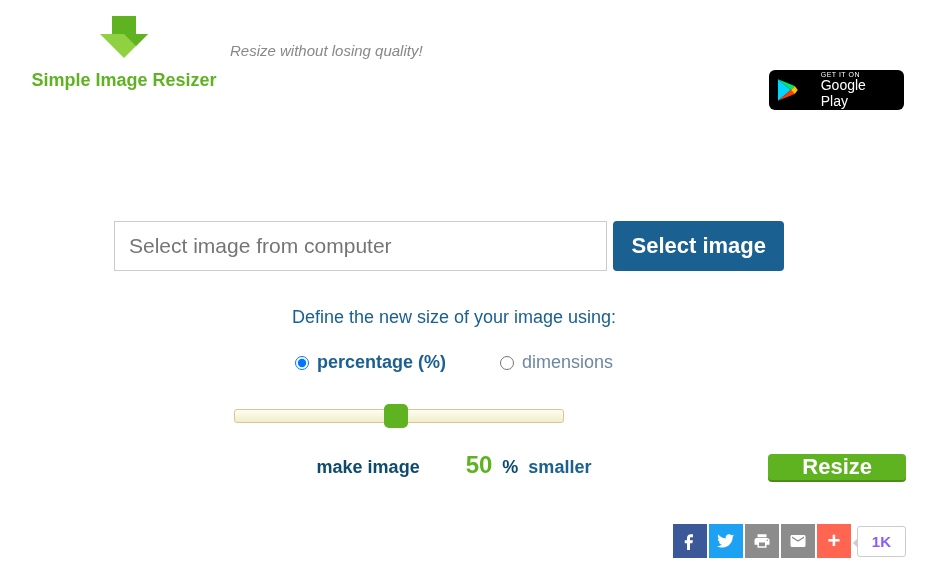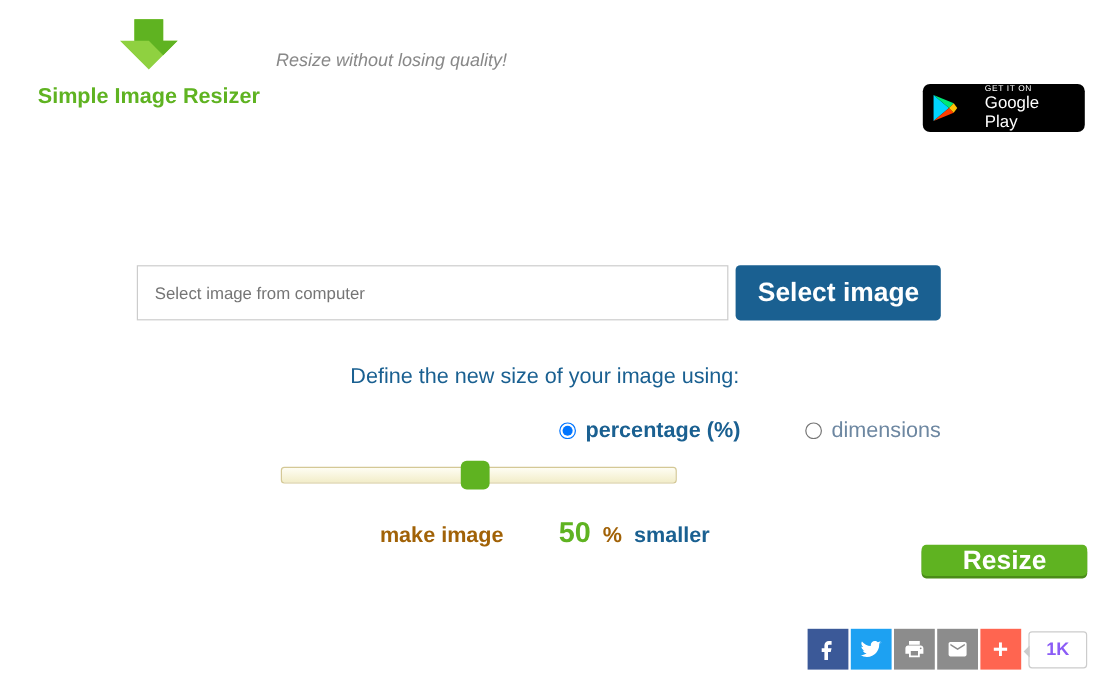--- a/index.html
+++ b/index.html
@@ -17,37 +17,37 @@
     
     .google-play { position: absolute; right: 24px; top: 70px; width: 135px; height: 40px; background: #000; border-radius: 6px; display: flex; align-items: center; padding: 4px 8px; gap: 22px; }
     .gp-triangle { width: 22px; height: 24px; }
     .gp-text { color: #fff; display: flex; flex-direction: column; line-height: 1.1; }
     .gp-small { font-size: 7px; letter-spacing: 0.5px; }
     .gp-large { font-size: 14px; font-weight: 500; }
     
     .main { width: 640px; margin: 130px auto 0 auto; position: relative; }
     
     .file-row { display: flex; gap: 6px; margin-bottom: 36px; margin-left: -30px; }
-    .file-input { flex: 1; border: 1px solid #ccc; padding: 12px 14px; font-size: 14px; color: #c2410c; background: #fff; }
+    .file-input { flex: 1; border: 1px solid #ccc; padding: 12px 14px; font-size: 21px; color: #c2410c; background: #fff; }
     .select-btn { background: #1a6091; color: #fff; border: none; padding: 10px 18px; font-size: 22px; font-weight: bold; cursor: pointer; border-radius: 4px; }
     
     .define-label { color: #1a6091; font-size: 18px; text-align: center; margin-bottom: 24px; margin-left: -20px; }
     
-    .radio-row { display: flex; gap: 54px; justify-content: flex-end; margin-bottom: 20px; margin-left: -20px; }
+    .radio-row { display: flex; gap: 54px; justify-content: center; margin-bottom: 36px; margin-left: -20px; }
     .radio-opt { display: flex; align-items: center; gap: 8px; font-size: 18px; }
     .radio-opt.sel { color: #1a6091; font-weight: bold; }
     .radio-opt.unsel { color: #6d87a1; }
     .radio-opt input { width: 14px; height: 14px; }
     
     .slider-wrap { width: 330px; margin: 0 auto 28px auto; margin-left: 90px; position: relative; }
     .slider-track { height: 14px; border: 1px solid #d4c896; background: linear-gradient(to bottom, #fefdf3, #f2edc9); border-radius: 3px; }
     .slider-thumb { position: absolute; top: -5px; left: 150px; width: 24px; height: 24px; background: #5fb321; border-radius: 5px; }
     
     .make-row { display: flex; align-items: baseline; gap: 10px; justify-content: center; font-size: 18px; margin-left: -20px; }
-    .make-row .lbl { color: #a16207; font-weight: bold; }
+    .make-row .lbl { color: #0c4a6e; font-weight: bold; }
     .make-row .pct { color: #5fb321; font-size: 24px; font-weight: bold; margin-left: 36px; }
     .make-row .sm { color: #1a6091; font-weight: bold; }
     
     .resize-btn { position: absolute; right: 22px; top: 454px; background: #5fb321; color: #fff; border: none; padding: 0 34px; font-size: 22px; font-weight: bold; border-radius: 4px; cursor: pointer; box-shadow: 0 2px 0 #4a8c18; }
     
     .share-row { position: absolute; right: 22px; top: 524px; display: flex; gap: 2px; align-items: center; }
     .share-btn { width: 34px; height: 34px; display: flex; align-items: center; justify-content: center; color: #fff; cursor: pointer; }
     .fb { background: #3b5998; }
     .tw { background: #1da1f2; }
     .pr { background: #8c8c8c; }

